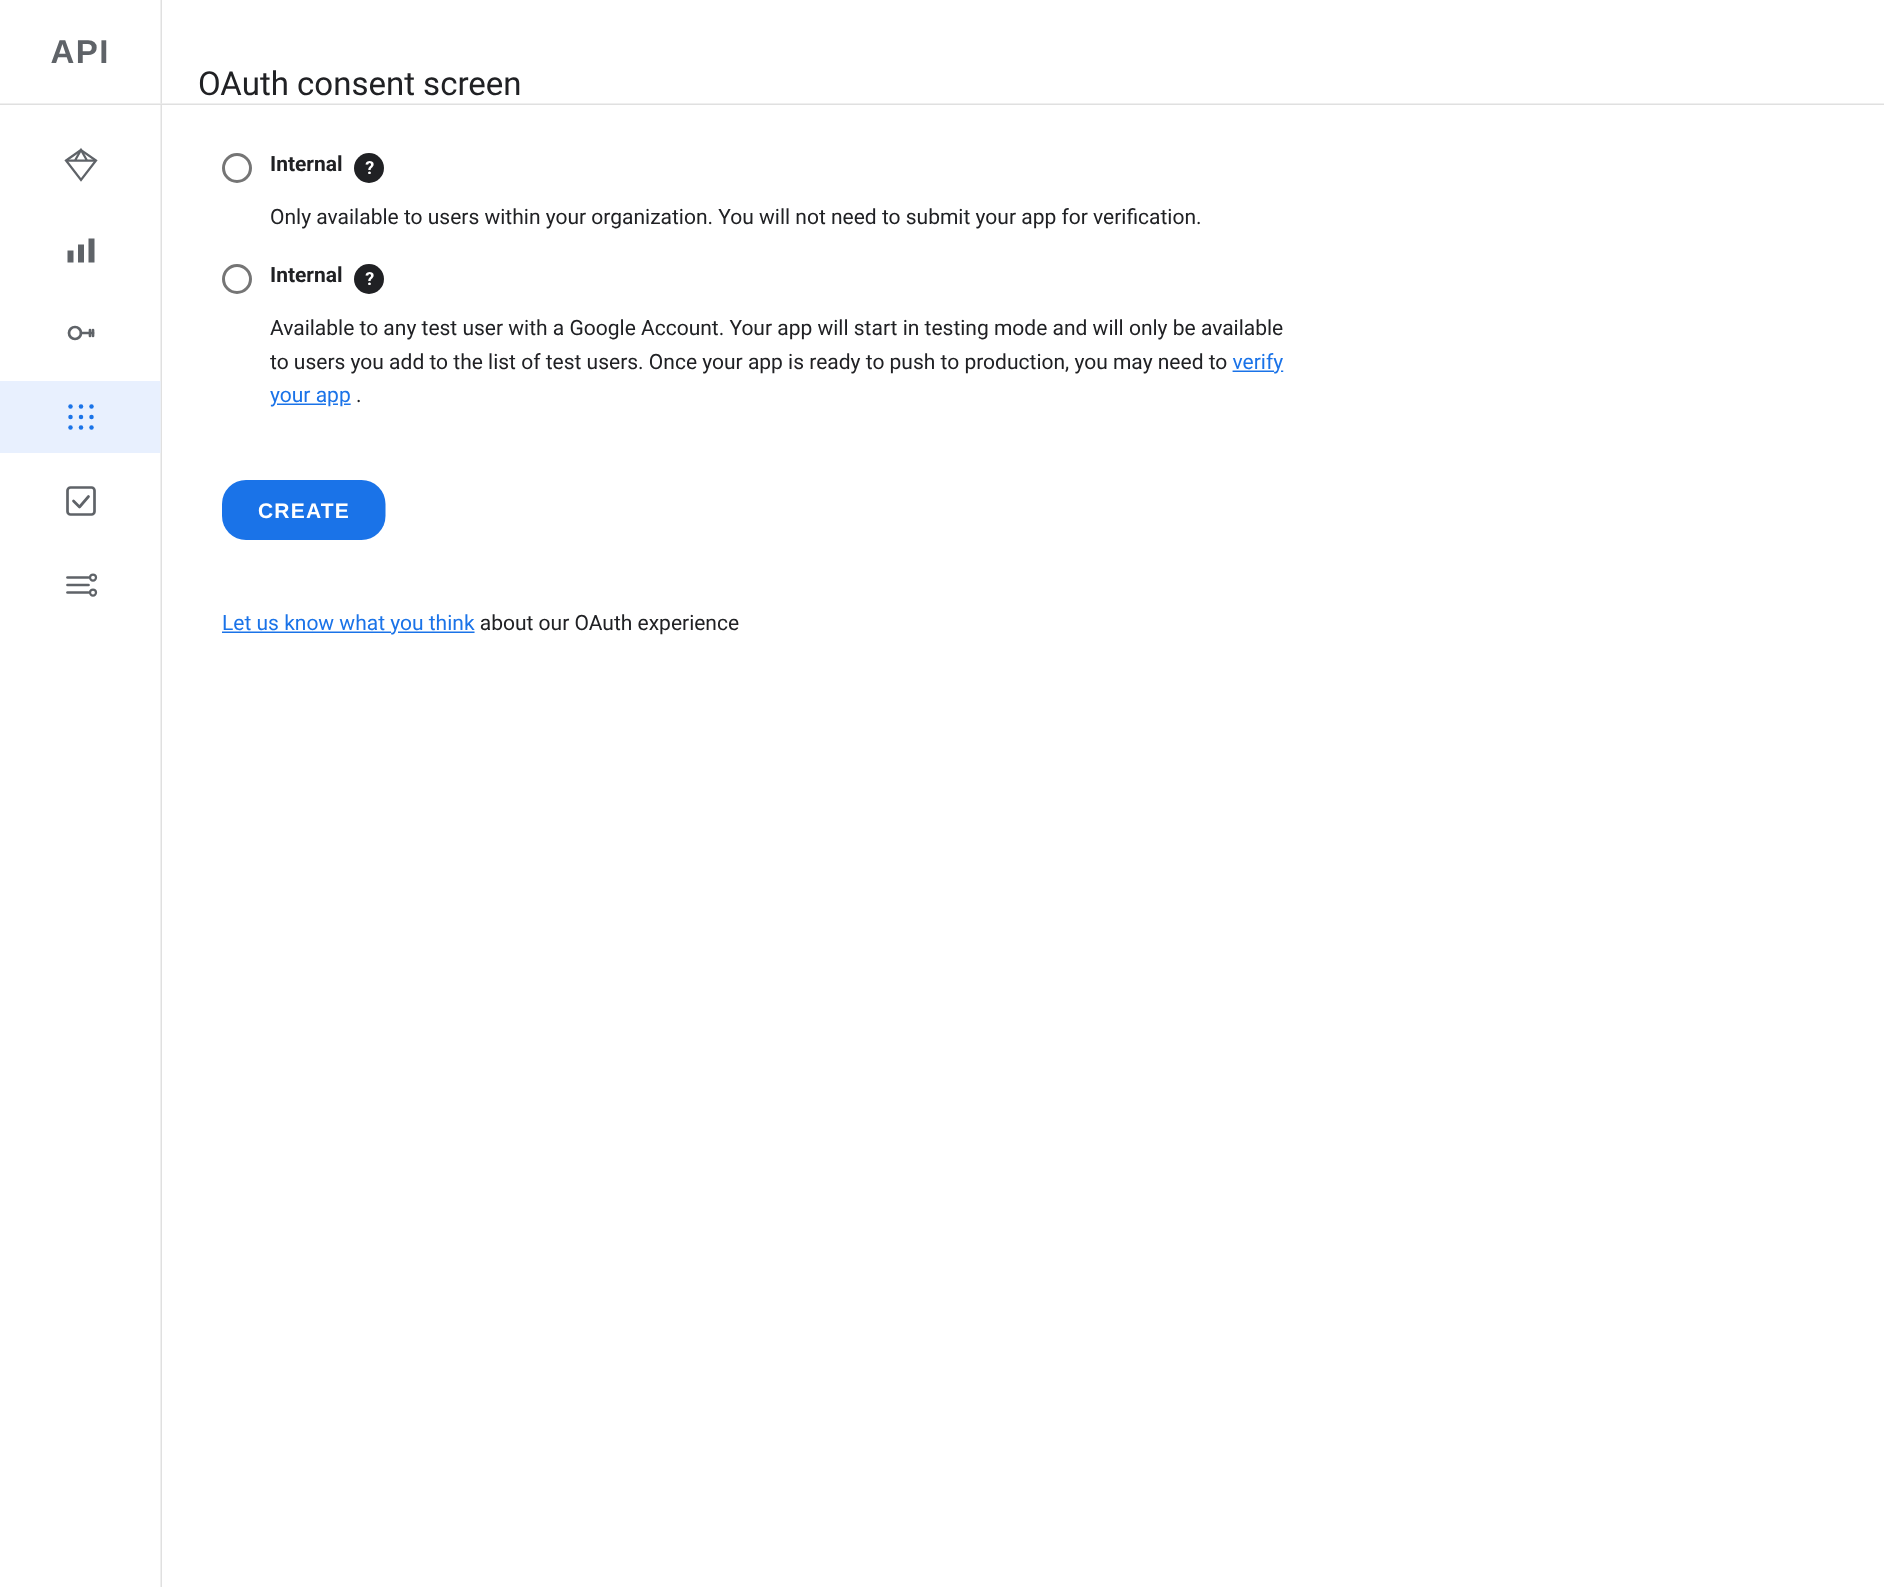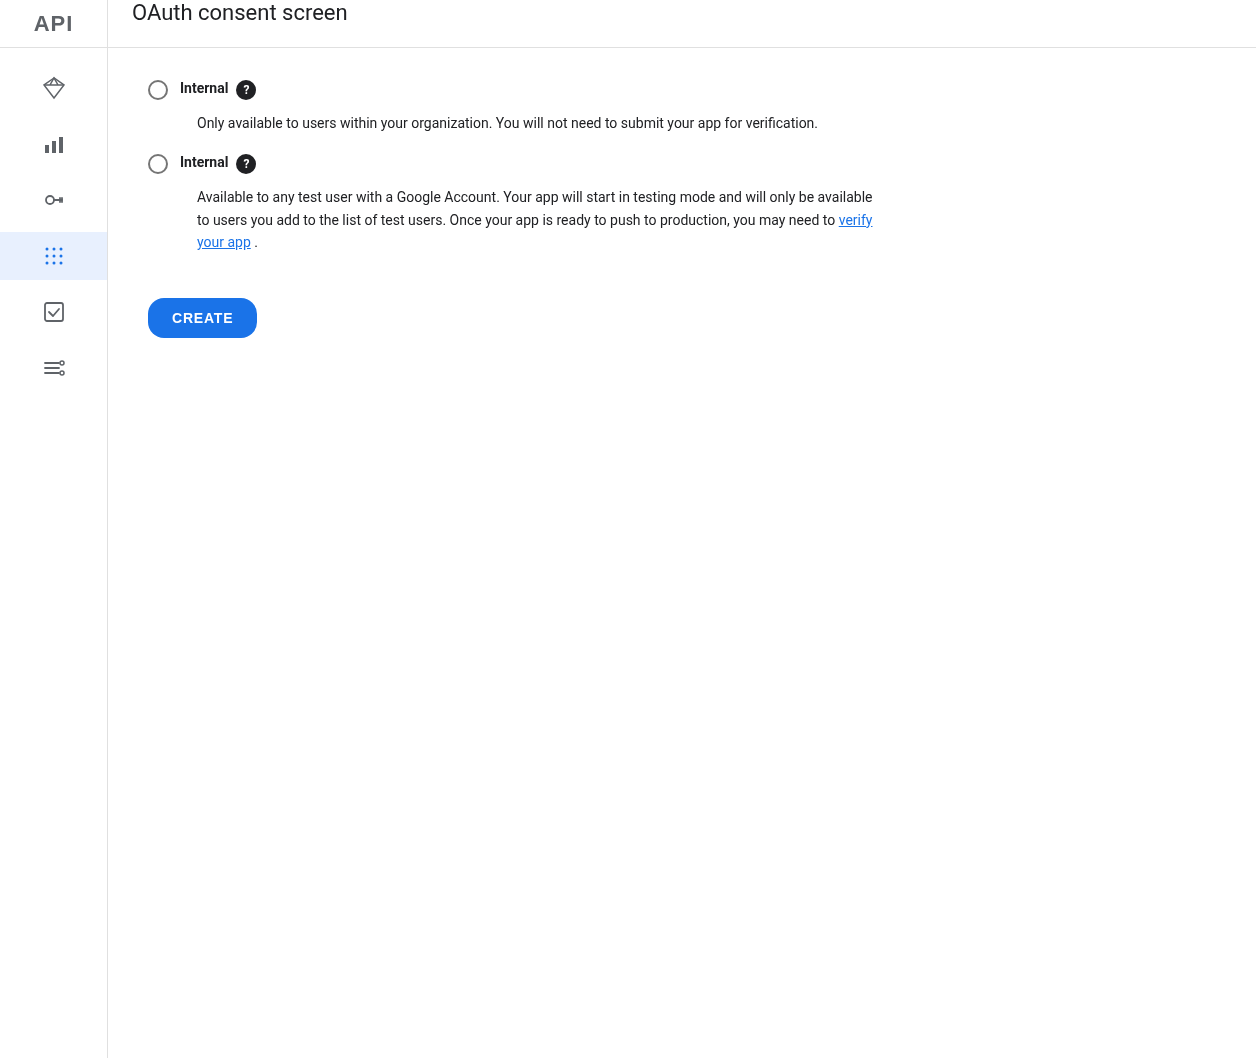--- a/index.html
+++ b/index.html
@@ -10,22 +10,22 @@
       display: flex;
       flex-direction: column;
       width: 1256px;
       min-height: 1058px;
       color: #202124;
     }
 
     
     .header {
       display: flex;
-      align-items: flex-start;
-      height: 48px;
+      align-items: flex-end;
+      height: 70px;
       border-bottom: 1px solid #e0e0e0;
       flex-shrink: 0;
     }
 
     .header-logo-area {
       width: 108px;
       display: flex;
       align-items: center;
       justify-content: center;
       height: 100%;
@@ -165,21 +165,21 @@
       font-weight: bold;
       margin-left: 8px;
       cursor: pointer;
       flex-shrink: 0;
     }
 
     .option-description {
       font-size: 14px;
       color: #202124;
       line-height: 1.6;
-      margin-left: 49px;
+      margin-left: 32px;
       margin-bottom: 20px;
       max-width: 680px;
     }
 
     .link-text {
       color: #1a73e8;
       text-decoration: underline;
       cursor: pointer;
     }
 
@@ -313,15 +313,19 @@
       <span>Available to any test user with a Google Account. Your app will start in testing mode and will only be available to users you add to the list of test users. Once your app is ready to push to production, you may need to</span>
       <span> </span>
       <a class="link-text">verify your app</a>
       <span>.</span>
     </div>
 
     
     <button class="create-btn">CREATE</button>
 
     
+    <div class="footer-text">
+      <a class="link-text">Let us know what you think</a>
+      <span> about our OAuth experience</span>
+    </div>
 
   </main>
 </div>
 
 </body></html>

